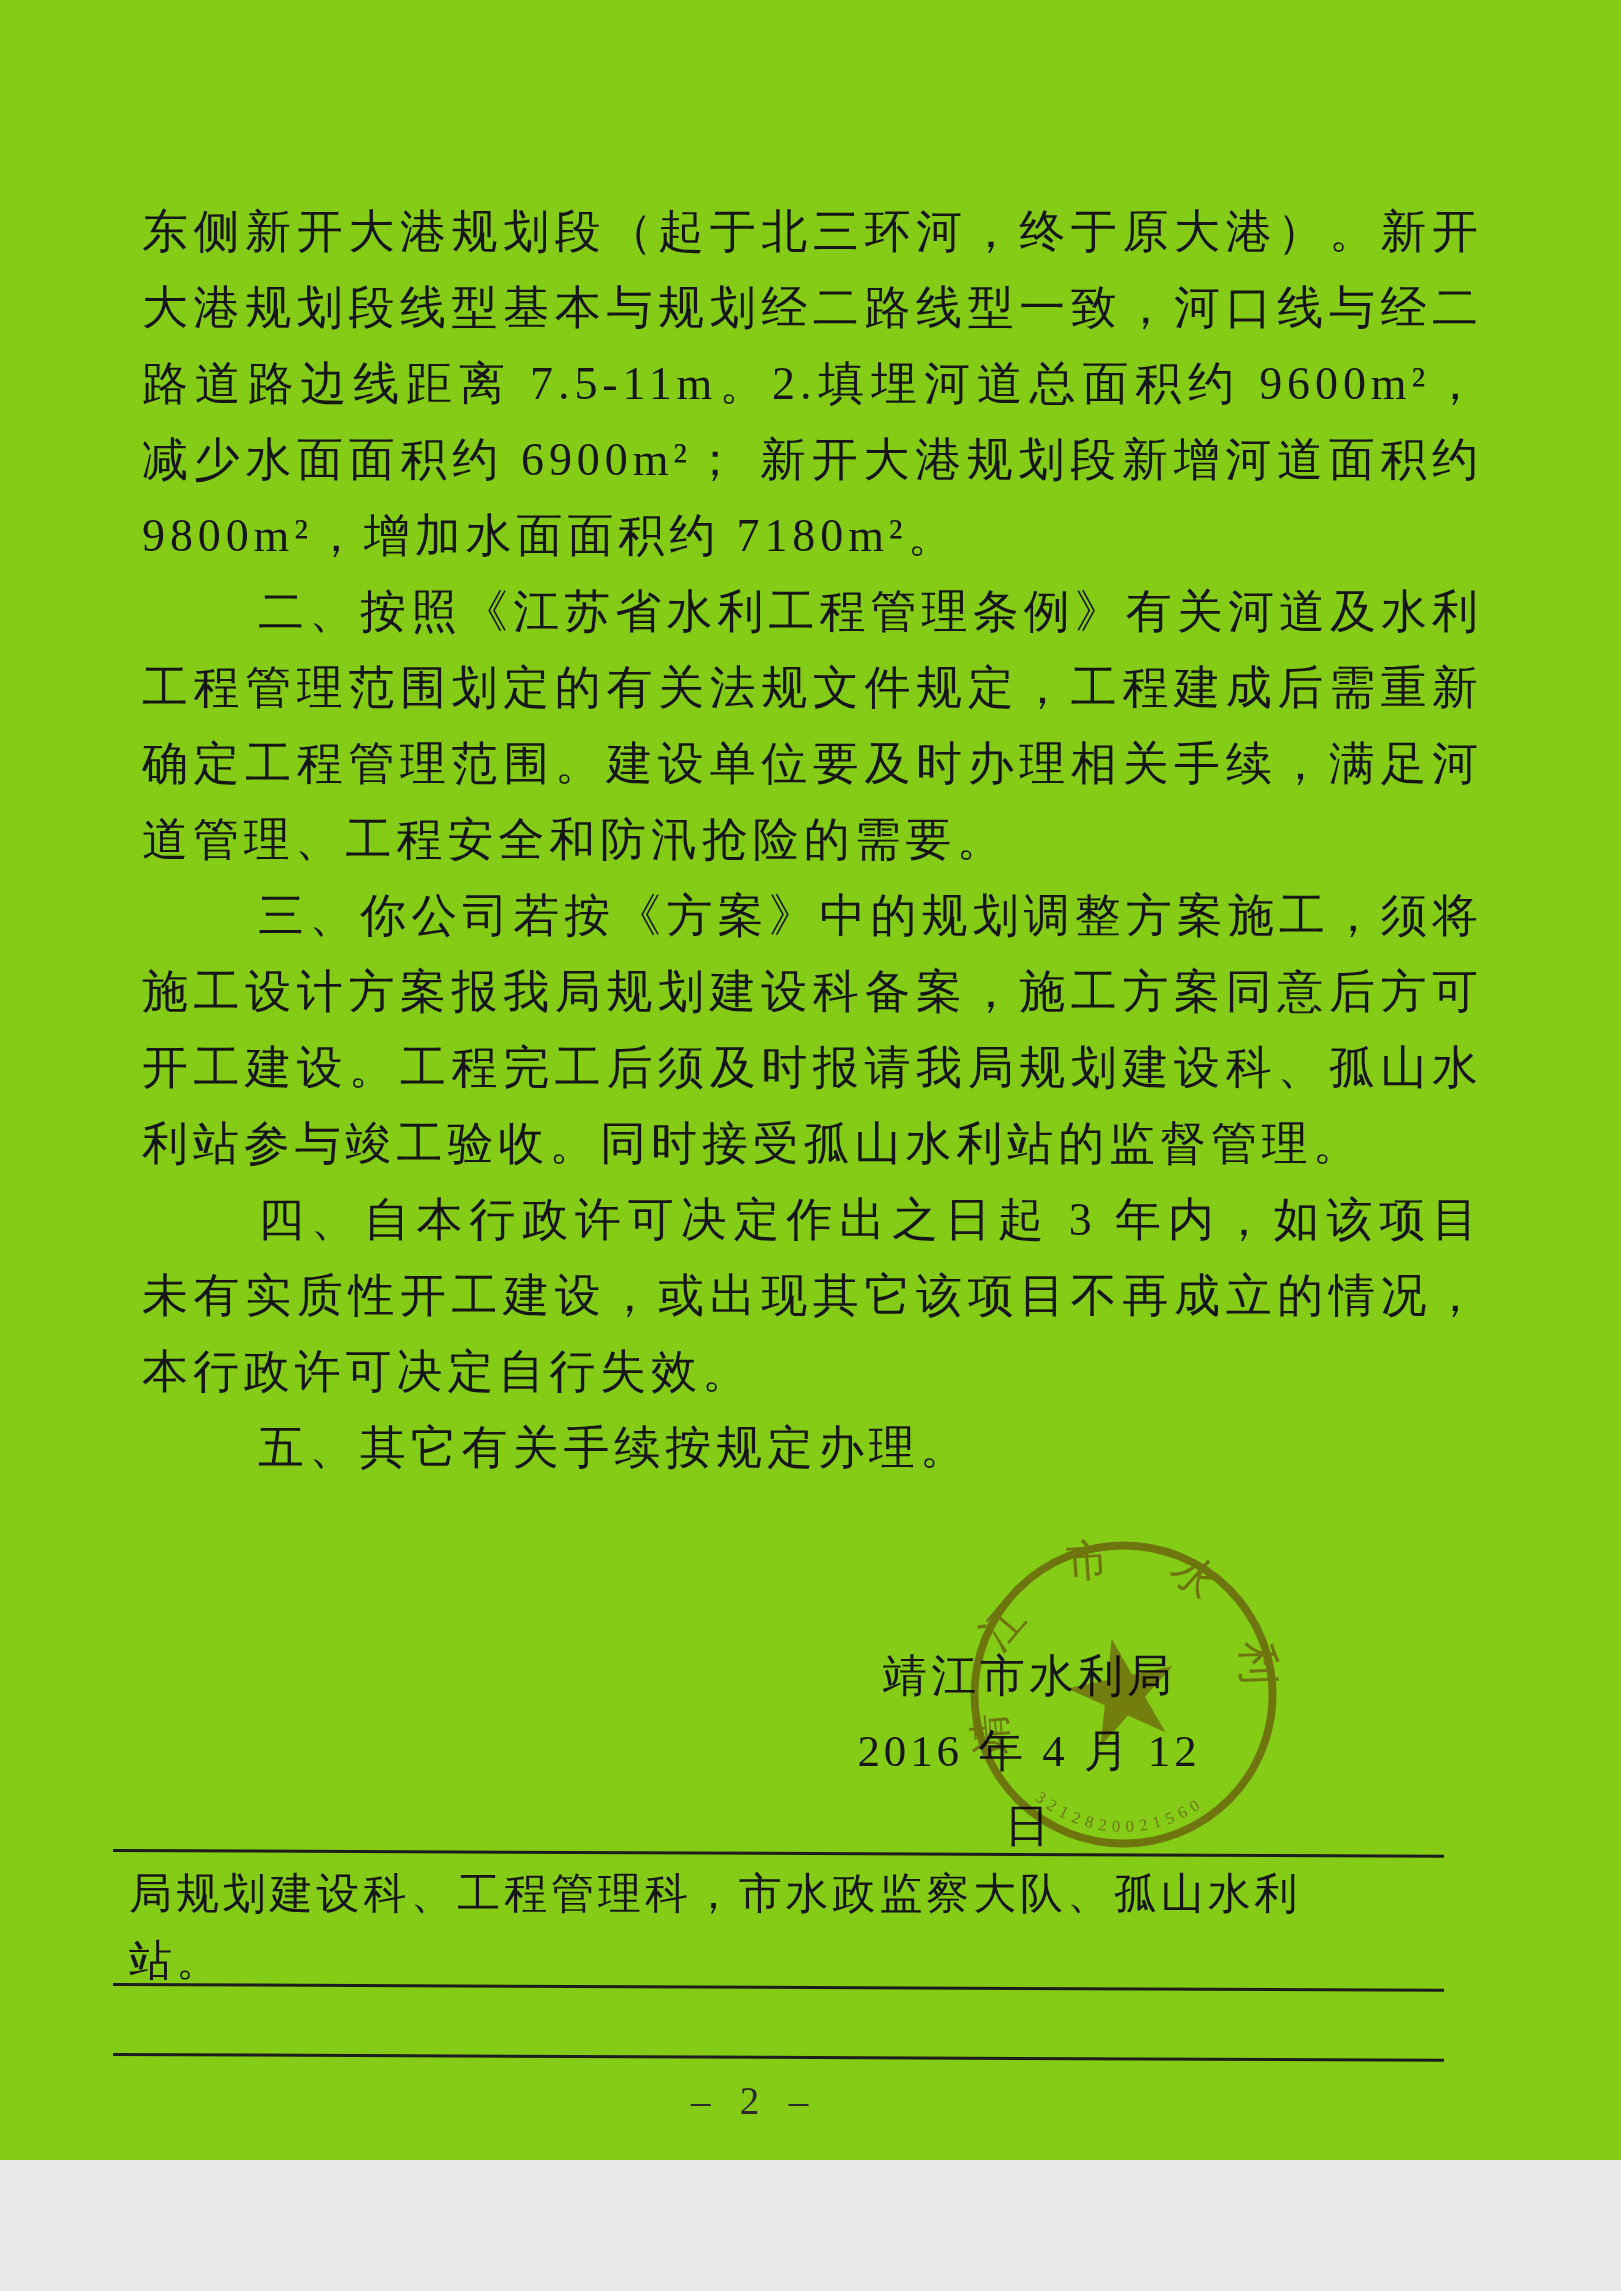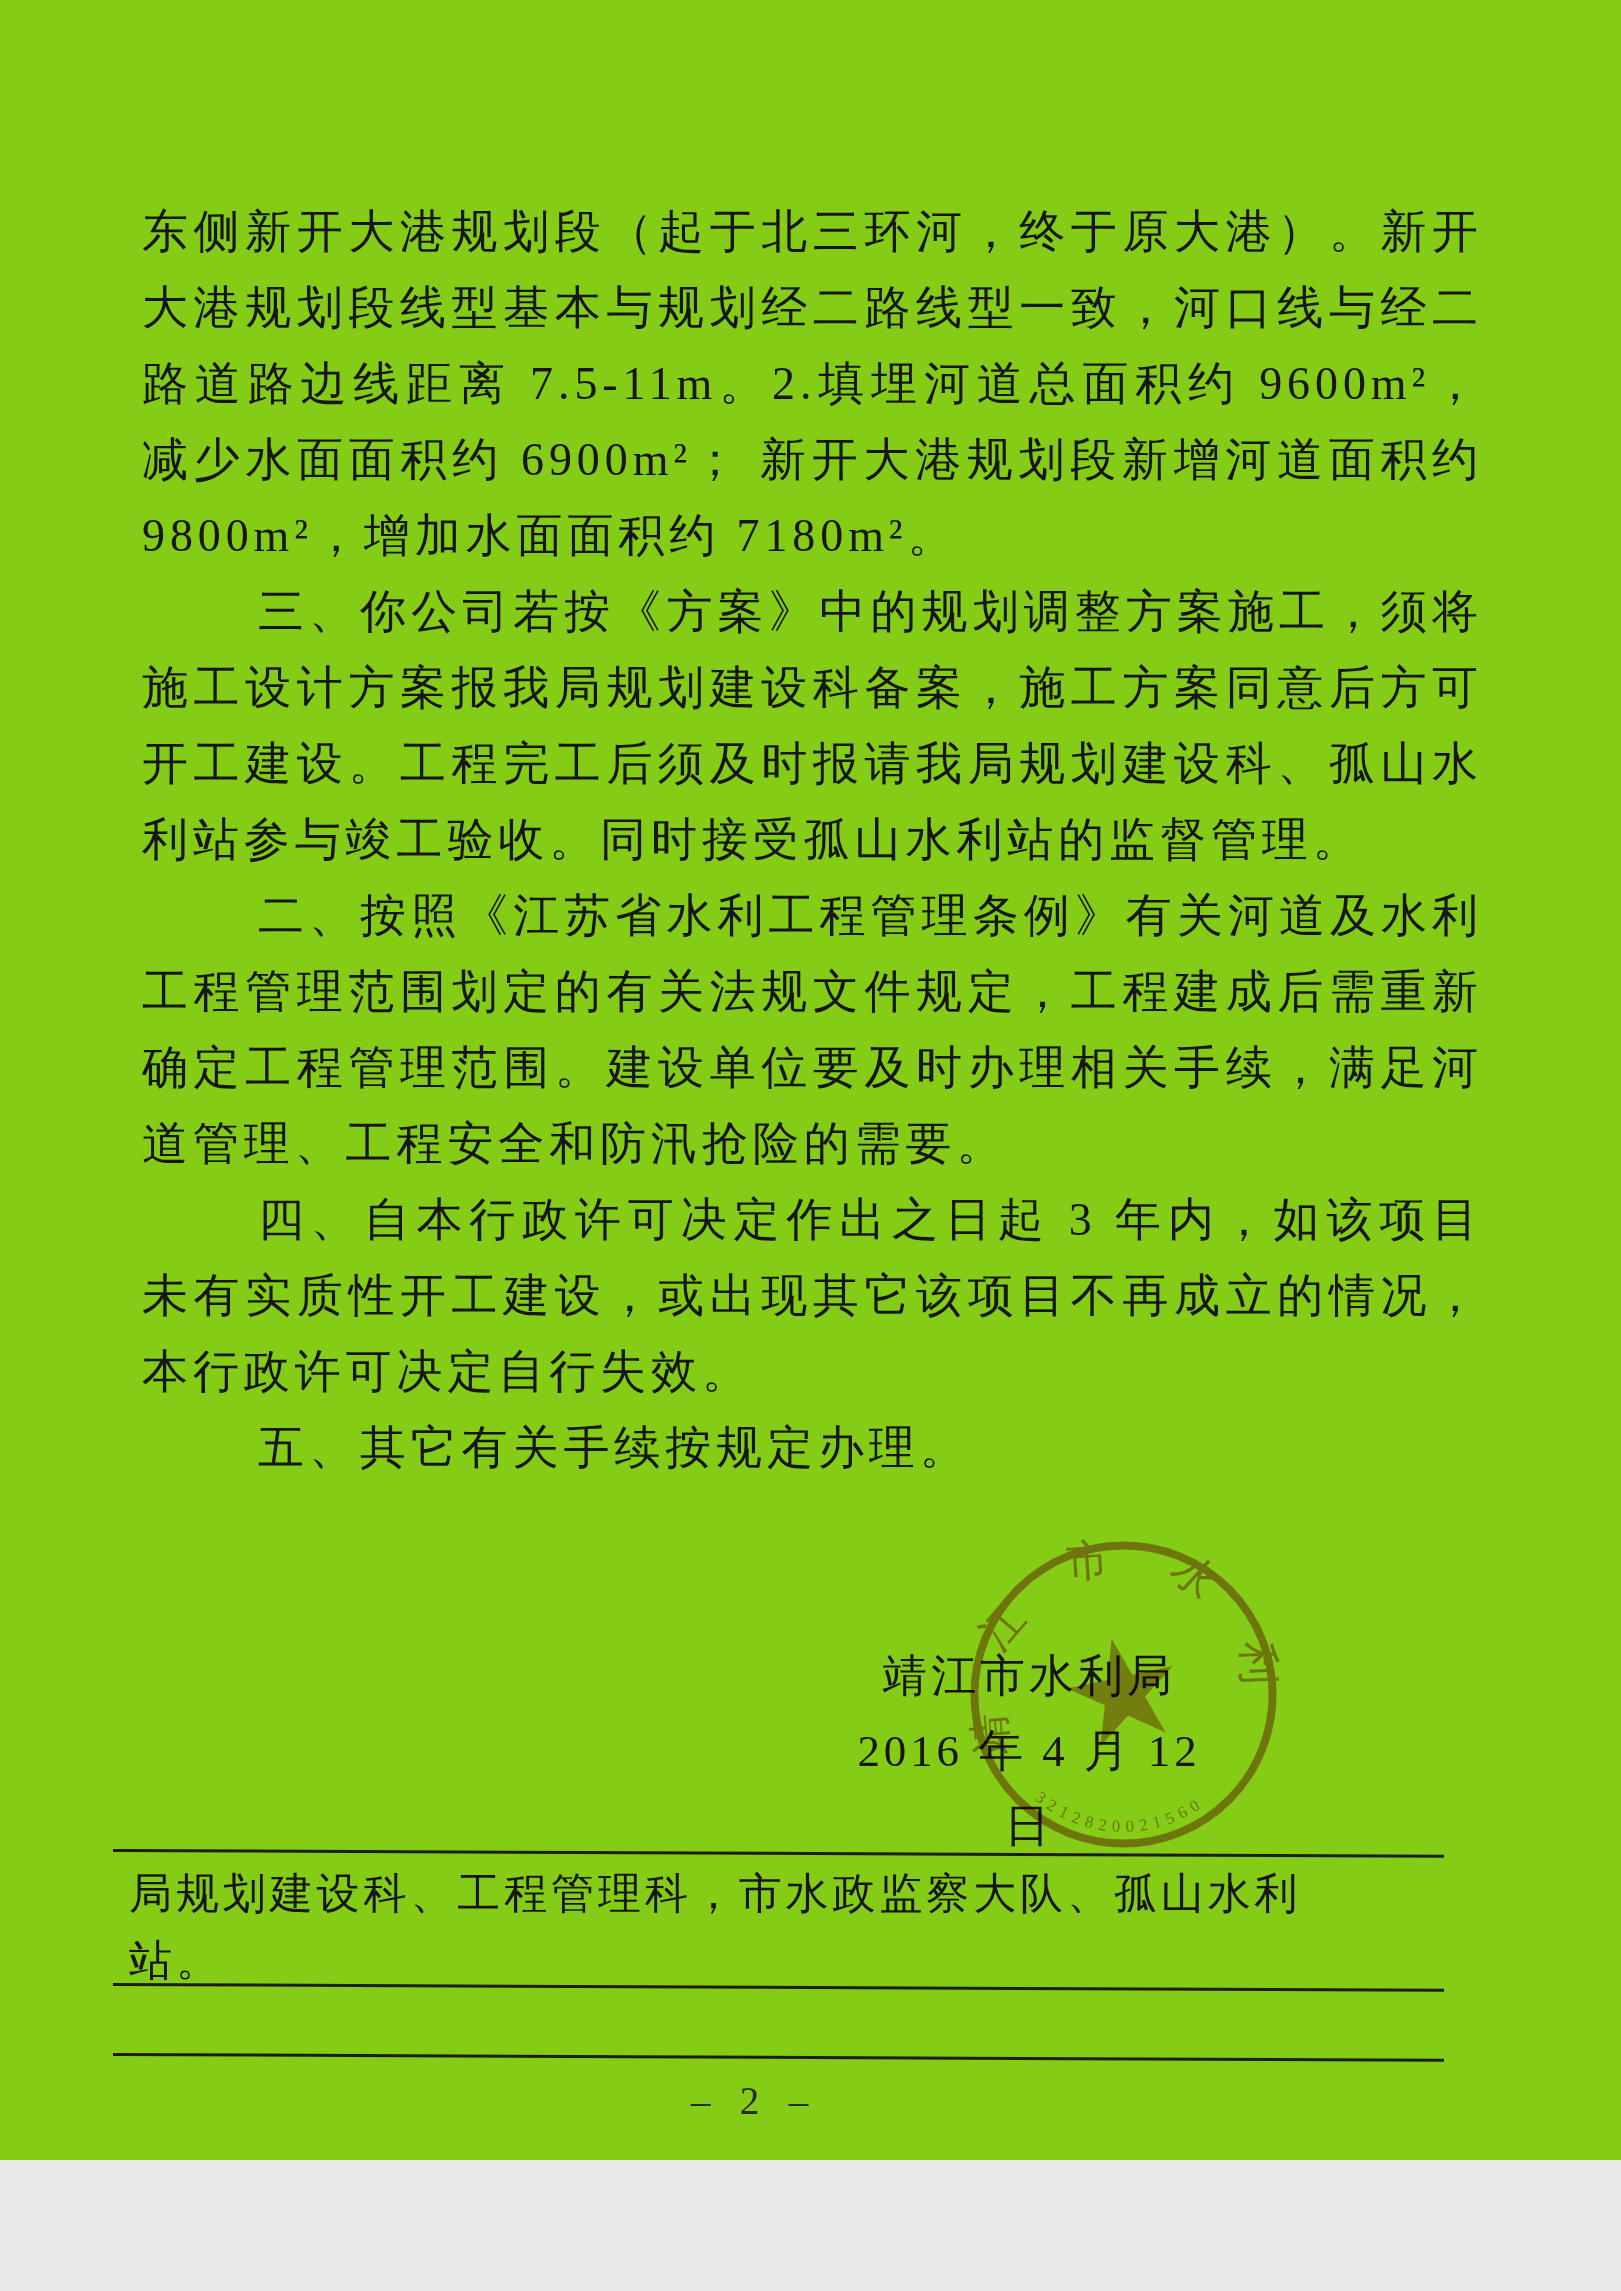--- a/index.html
+++ b/index.html
@@ -84,22 +84,22 @@
     color:#2a2a2a;
   }
 </style>
 </head>
 <body>
 
 <div class="page">
 
   <div class="body-text">
     <p class="no-indent">东侧新开大港规划段（起于北三环河，终于原大港）。新开大港规划段线型基本与规划经二路线型一致，河口线与经二路道路边线距离 7.5-11m。2.填埋河道总面积约 9600m²，减少水面面积约 6900m²； 新开大港规划段新增河道面积约 9800m²，增加水面面积约 7180m²。</p>
+    <p class="indent">二、按照《江苏省水利工程管理条例》有关河道及水利工程管理范围划定的有关法规文件规定，工程建成后需重新确定工程管理范围。建设单位要及时办理相关手续，满足河道管理、工程安全和防汛抢险的需要。</p>
     <p class="indent">三、你公司若按《方案》中的规划调整方案施工，须将施工设计方案报我局规划建设科备案，施工方案同意后方可开工建设。工程完工后须及时报请我局规划建设科、孤山水利站参与竣工验收。同时接受孤山水利站的监督管理。</p>
-    <p class="indent">二、按照《江苏省水利工程管理条例》有关河道及水利工程管理范围划定的有关法规文件规定，工程建成后需重新确定工程管理范围。建设单位要及时办理相关手续，满足河道管理、工程安全和防汛抢险的需要。</p>
     <p class="indent">四、自本行政许可决定作出之日起 3 年内，如该项目未有实质性开工建设，或出现其它该项目不再成立的情况，本行政许可决定自行失效。</p>
     <p class="indent">五、其它有关手续按规定办理。</p>
   </div>
 
   <div class="signature">
     <div>靖江市水利局</div>
     <div>2016 年 4 月 12 日</div>
   </div>
 
   <svg class="stamp" viewBox="0 0 360 360" aria-hidden="true">

